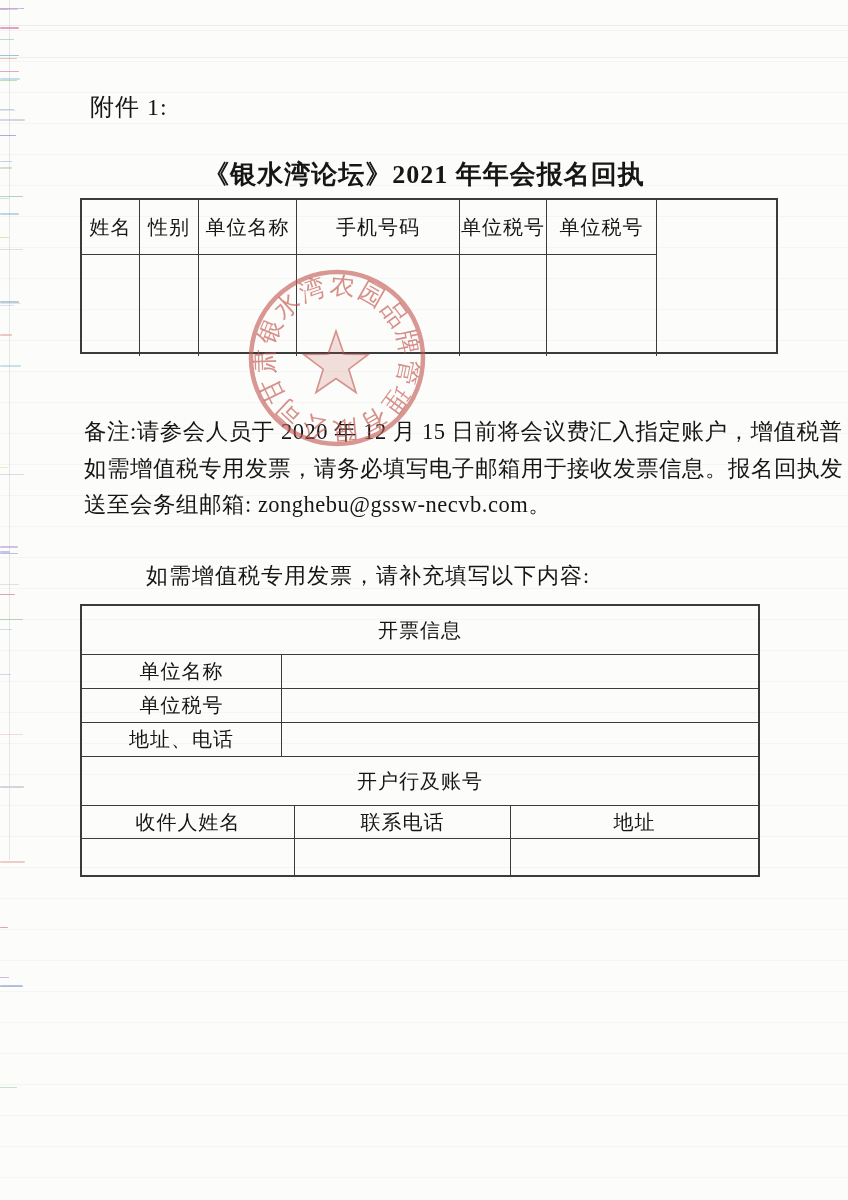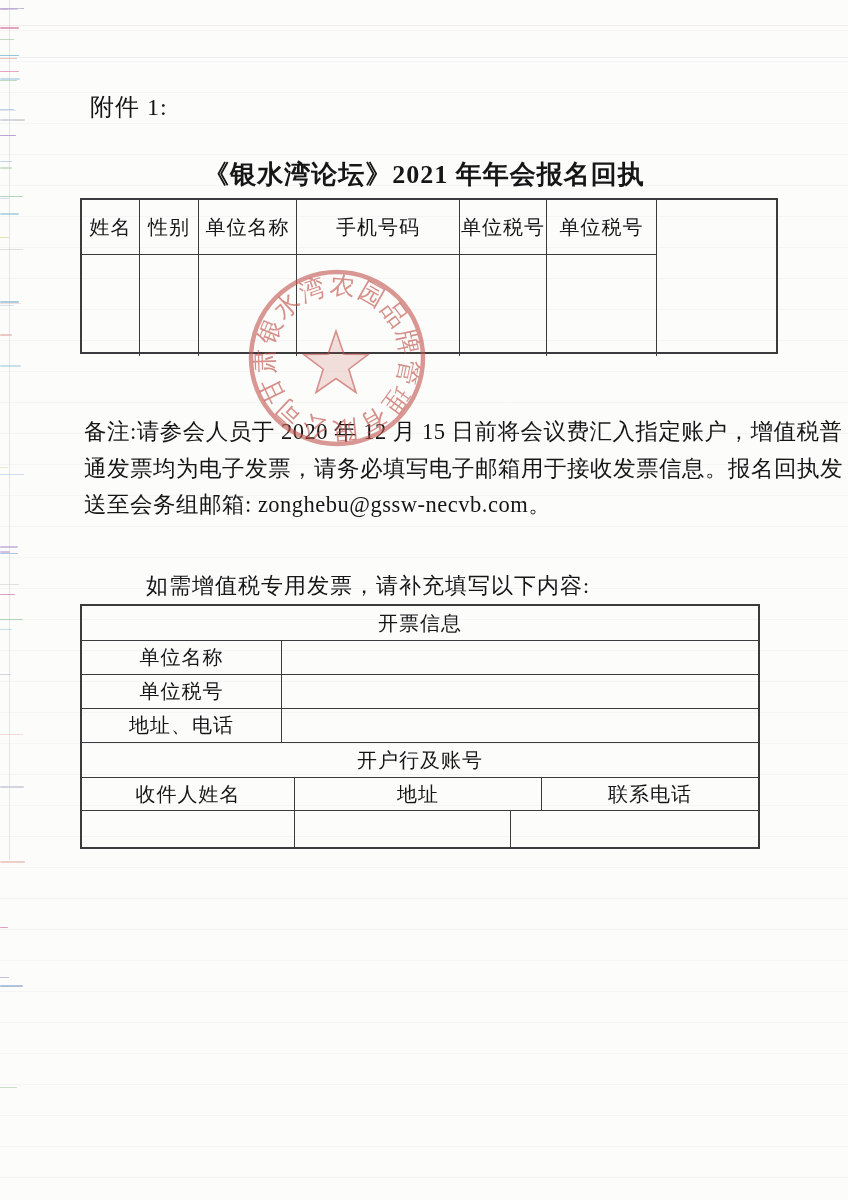--- a/index.html
+++ b/index.html
@@ -60,37 +60,37 @@
   .stamp{
     position:absolute;left:237px;top:258px;width:200px;height:200px;
     opacity:0.8;filter:blur(0.5px);
     z-index:3;pointer-events:none;
   }
 
   
   .notes{position:absolute;left:84px;top:414px;width:706px;font-size:22.5px;line-height:36.5px;z-index:1;}
   .notes .nline{white-space:nowrap;letter-spacing:0.5px;}
 
-  .vat-note{position:absolute;left:146px;top:561px;font-size:22px;letter-spacing:1px;margin-top:10px;}
+  .vat-note{position:absolute;left:146px;top:561px;font-size:22px;letter-spacing:1px;}
 
   
   .inv-table{
     position:absolute;left:80px;top:604px;width:680px;
     border:2px solid #3b3b3d;box-sizing:border-box;
     display:flex;flex-direction:column;
   }
   .inv-row{display:flex;border-bottom:1.5px solid #3b3b3d;box-sizing:border-box;}
   .inv-row:last-child{border-bottom:none;}
   .inv-cell{
     display:flex;align-items:center;justify-content:center;
     font-size:20px;letter-spacing:1px;box-sizing:border-box;
     border-right:1.5px solid #3b3b3d;
   }
   .inv-cell:last-child{border-right:none;}
-  .sec-row{height:35px;}
+  .sec-row{height:49px;}
   .info-row{height:34px;}
   .info-row .lbl{width:200px;}
   .info-row .val{flex:1;}
   .rcpt-row{height:33px;text-align:center;}
   .rcpt-c1{width:213px;}
   .rcpt-c2{width:216px;}
   .rcpt-c3{flex:1;}
   .rcpt-empty{height:36px;}
   .sec-cell{width:100%;justify-content:center;}
 </style>
@@ -177,21 +177,21 @@
       <path id="sealArc" d="M 100,100 m -64,0 a 64,64 0 1,1 128,0 a 64,64 0 1,1 -128,0"></path>
     </defs>
     <text font-size="25" fill="#c0544c" opacity="0.8" letter-spacing="2" font-family="Liberation Serif, serif" transform="rotate(-38 100 100)">
       <textPath href="#sealArc">甘肃银水湾农园品牌管理有限公司</textPath>
     </text>
     <polygon points="99,73 106.9,96.1 131.3,96.5 111.8,111.2 119,134.5 99,120.5 79,134.5 86.2,111.2 66.7,96.5 91.1,96.1" fill="rgba(192,84,76,0.28)" stroke="#c0544c" stroke-width="1.6" opacity="0.8"></polygon>
   </svg>
 
   <div class="notes">
     <div class="nline">备注:请参会人员于 2020 年 12 月 15 日前将会议费汇入指定账户，增值税普</div>
-    <div class="nline">通发票均为电子发票，请务必填写电子邮箱用于接收发票信息。报名回执发</div>
+    <div class="nline">如需增值税专用发票，请务必填写电子邮箱用于接收发票信息。报名回执发</div>
     <div class="nline">送至会务组邮箱: zonghebu@gssw-necvb.com。</div>
   </div>
 
   <div class="vat-note">如需增值税专用发票，请补充填写以下内容:</div>
 
   <div class="inv-table">
     <div class="inv-row sec-row">
       <div class="inv-cell sec-cell">开票信息</div>
     </div>
     <div class="inv-row info-row">
@@ -204,22 +204,22 @@
     </div>
     <div class="inv-row info-row">
       <div class="inv-cell lbl">地址、电话</div>
       <div class="inv-cell val"></div>
     </div>
     <div class="inv-row sec-row">
       <div class="inv-cell sec-cell">开户行及账号</div>
     </div>
     <div class="inv-row rcpt-row">
       <div class="inv-cell rcpt-c1">收件人姓名</div>
+      <div class="inv-cell rcpt-c2">联系电话</div>
       <div class="inv-cell rcpt-c3">地址</div>
-      <div class="inv-cell rcpt-c2">联系电话</div>
     </div>
     <div class="inv-row rcpt-empty">
       <div class="inv-cell rcpt-c1"></div>
       <div class="inv-cell rcpt-c2"></div>
       <div class="inv-cell rcpt-c3"></div>
     </div>
   </div>
 
 </div>
 

